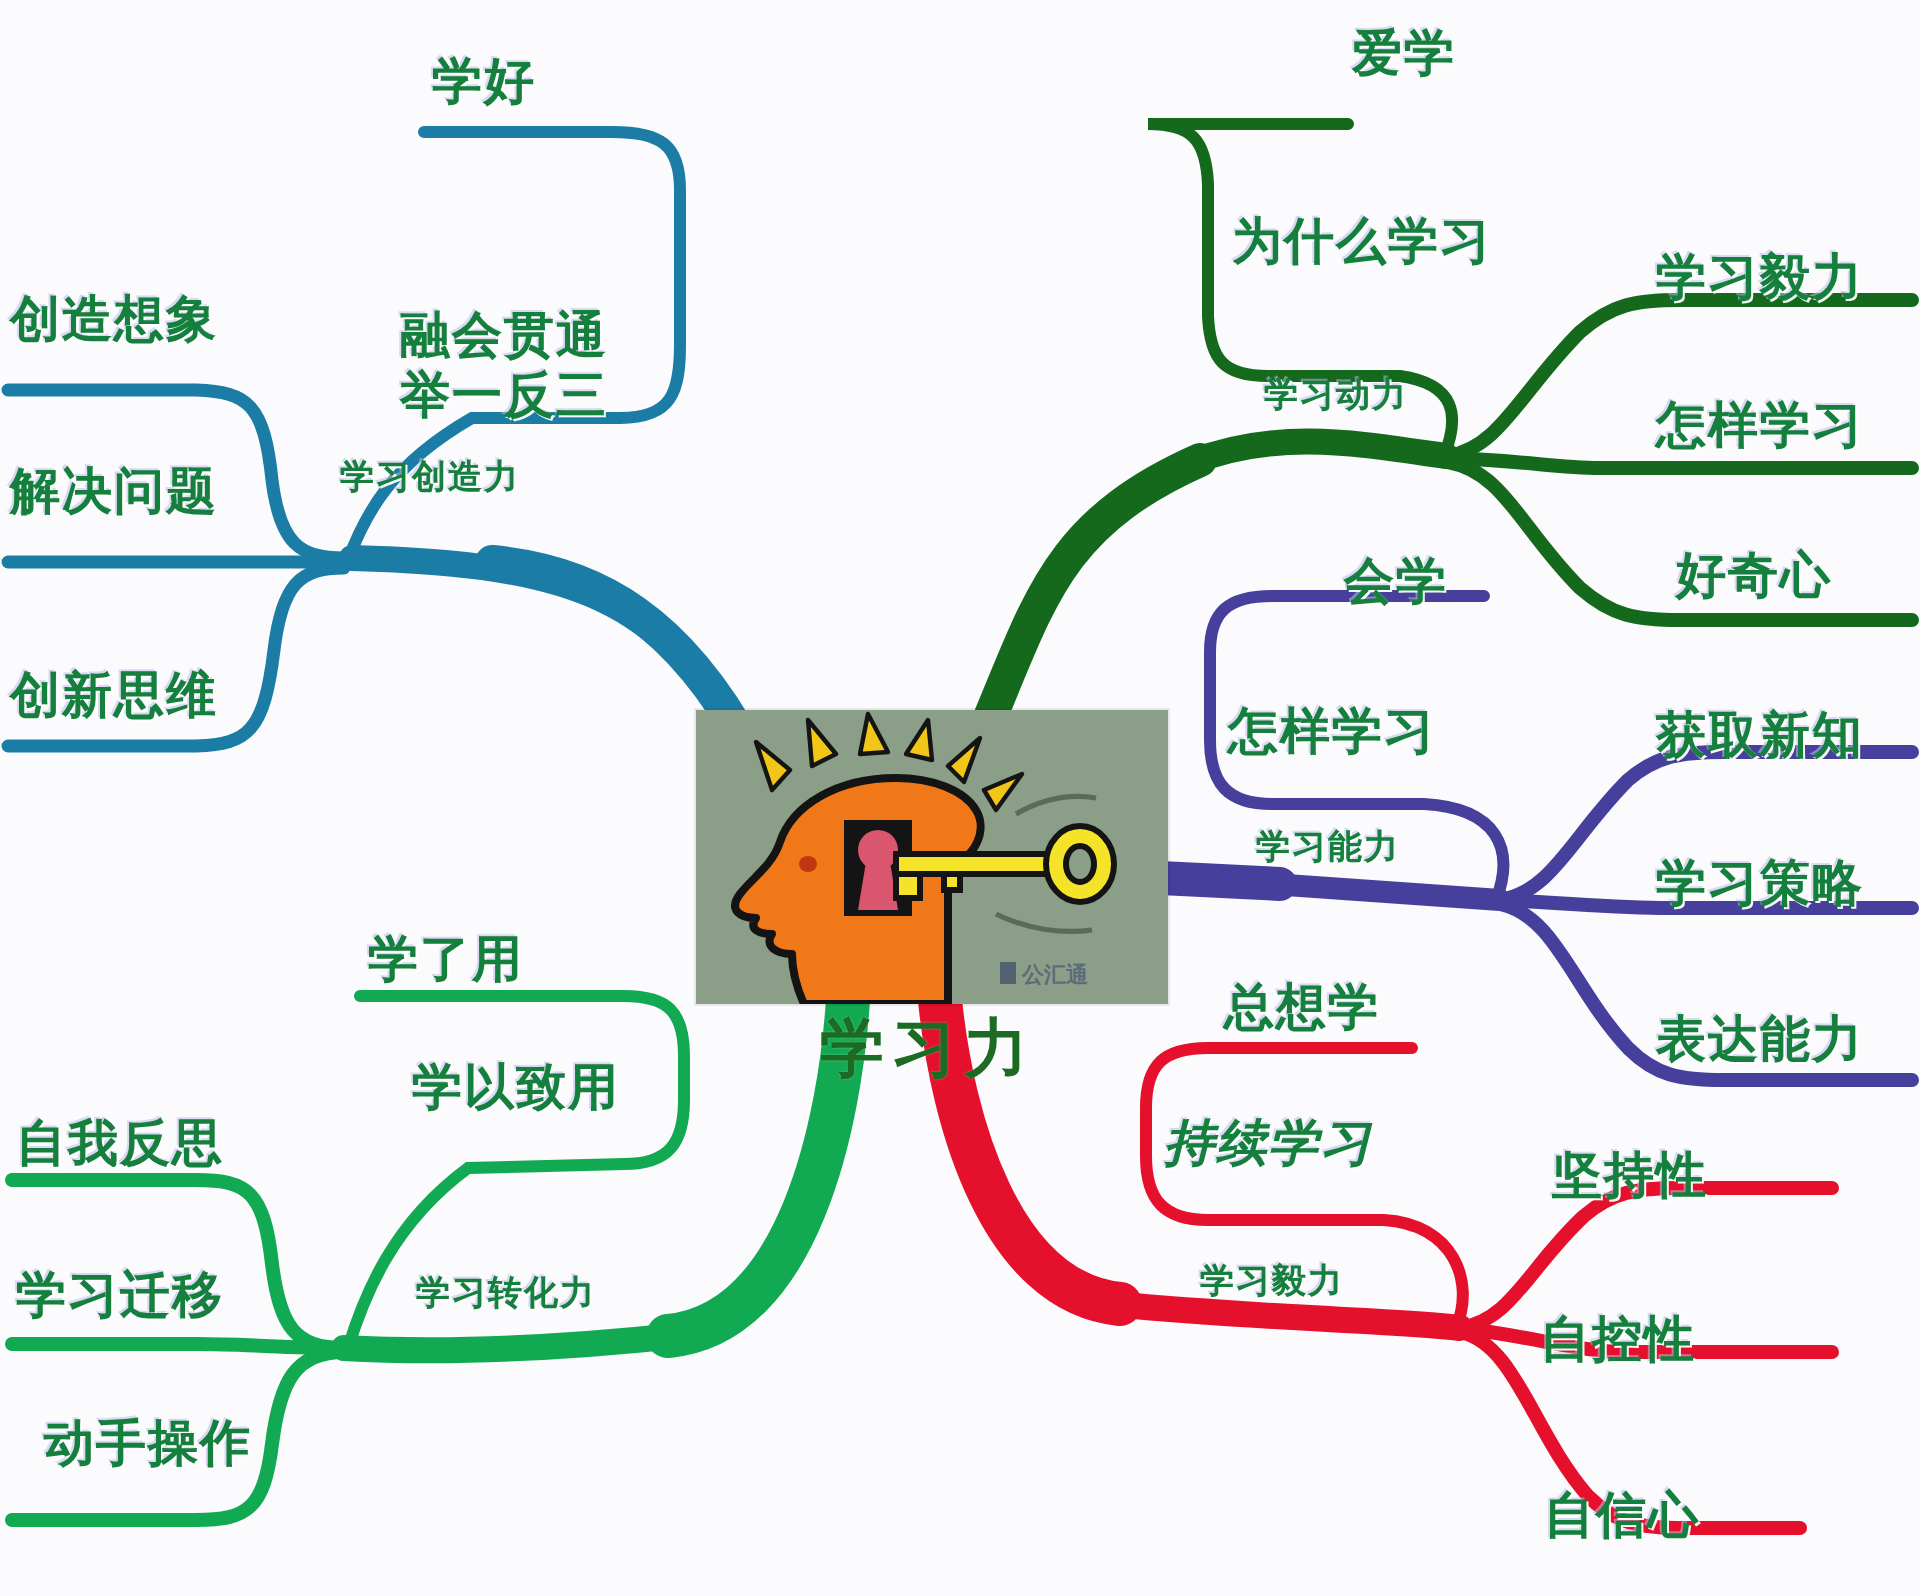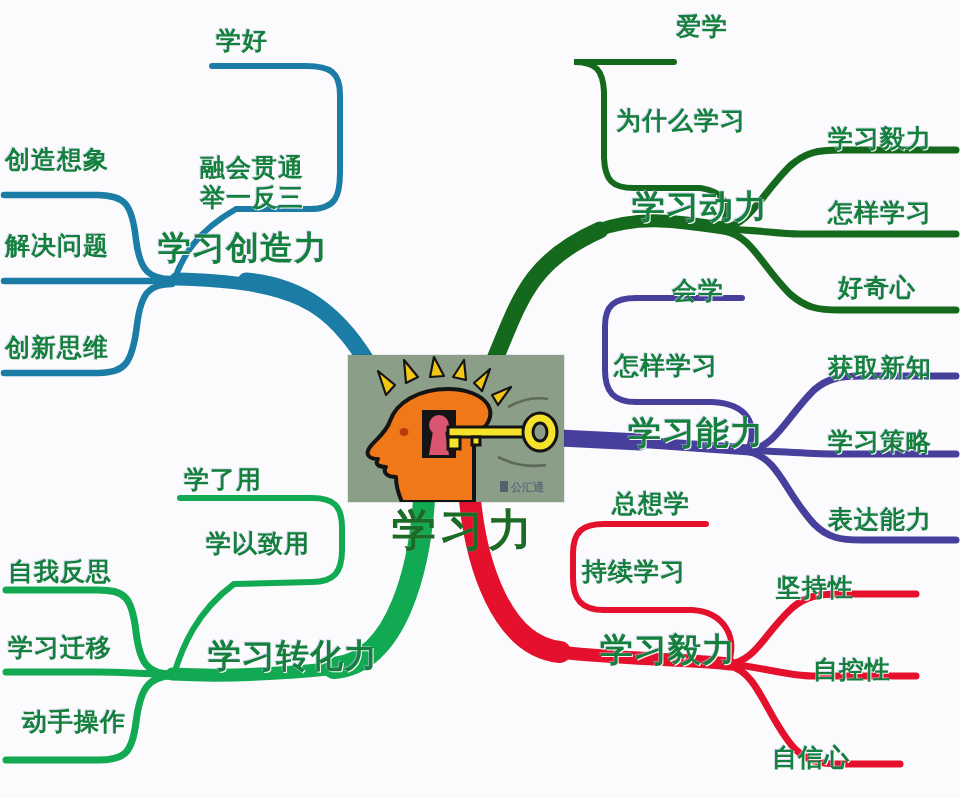--- a/index.html
+++ b/index.html
@@ -29,42 +29,42 @@
     white-space: nowrap;
     font-weight: bold;
     line-height: 1.08;
     color: #15803d;
     letter-spacing: 1px;
     text-shadow:
        1px 1px 0 rgba(255,255,255,0.95),
       -1px -1px 0 rgba(190,190,235,0.55);
     -webkit-font-smoothing: antialiased;
   }
-  .lvl1 { font-size: 33px; }
+  .lvl1 { font-size: 17px; }
   .lvl2 { font-size: 25px; }
   .lvl3 { font-size: 25px; }
   .twoline { line-height: 1.18; text-align: center; }
 
   
   #central-image {
     position: absolute;
     left: 348px;
     top: 355px;
-    width: 216px;
+    width: 236px;
     height: 147px;
     background: #8b9e87;
     box-shadow: 0 0 0 1px rgba(0,0,0,0.08);
     overflow: hidden;
   }
   #central-title {
     position: absolute;
     left: 364px;
     top: 508px;
     width: 200px;
-    font-size: 44px;
+    font-size: 32px;
     font-weight: bold;
     color: #1c6b24;
     letter-spacing: 4px;
     text-align: center;
     line-height: 1;
     text-shadow: 0 0 1px rgba(255,255,255,0.4);
     z-index: 40;
   }
 </style>
 </head>
@@ -215,21 +215,21 @@
         <text x="163" y="136" font-size="11" font-weight="bold" fill="#4a5a76" font-family="DejaVu Sans, sans-serif">公汇通</text>
       </g>
     </svg>
   </div>
 
   <div id="central-title">学习力</div>
 
   <div class="node-label lvl3" style="left:5px; top:146px;">创造想象</div>
   <div class="node-label lvl3" style="left:5px; top:232px;">解决问题</div>
   <div class="node-label lvl3" style="left:5px; top:334px;">创新思维</div>
-  <div class="node-label lvl1" style="left:158px; top:230px;">学习创造力</div>
+  <div class="node-label lvl1" style="left:170px; top:230px;">学习创造力</div>
   <div class="node-label lvl2 twoline" style="left:200px; top:133px;margin-top:20px;">
     <div>融会贯通</div>
     <div>举一反三</div>
   </div>
   <div class="node-label lvl2" style="left:216px; top:27px;">学好</div>
 
   <div class="node-label lvl2" style="left:676px; top:13px;">爱学</div>
   <div class="node-label lvl2" style="left:616px; top:107px;">为什么学习</div>
   <div class="node-label lvl1" style="left:632px; top:189px;">学习动力</div>
   <div class="node-label lvl3" style="left:828px; top:125px;">学习毅力</div>
@@ -237,24 +237,24 @@
   <div class="node-label lvl3" style="left:838px; top:274px;">好奇心</div>
 
   <div class="node-label lvl2" style="left:672px; top:277px;">会学</div>
   <div class="node-label lvl2" style="left:614px; top:352px;">怎样学习</div>
   <div class="node-label lvl1" style="left:628px; top:415px;">学习能力</div>
   <div class="node-label lvl3" style="left:828px; top:354px;">获取新知</div>
   <div class="node-label lvl3" style="left:828px; top:428px;">学习策略</div>
   <div class="node-label lvl3" style="left:828px; top:506px;">表达能力</div>
 
   <div class="node-label lvl2" style="left:612px; top:490px;">总想学</div>
-  <div class="node-label lvl2" style="left:582px; top:558px;">持续学习</div>
+  <div class="node-label lvl2" style="left:582px; top:558px;font-style:italic;">持续学习</div>
   <div class="node-label lvl1" style="left:600px; top:632px;">学习毅力</div>
   <div class="node-label lvl3" style="left:776px; top:574px;">坚持性</div>
-  <div class="node-label lvl3" style="left:770px; top:656px;margin-left:43px;">自控性</div>
+  <div class="node-label lvl3" style="left:770px; top:656px;">自控性</div>
   <div class="node-label lvl3" style="left:772px; top:744px;">自信心</div>
 
   <div class="node-label lvl2" style="left:184px; top:466px;">学了用</div>
   <div class="node-label lvl2" style="left:206px; top:530px;">学以致用</div>
   <div class="node-label lvl1" style="left:186px; top:638px;padding-left:22px;">学习转化力</div>
   <div class="node-label lvl3" style="left:8px; top:558px;">自我反思</div>
   <div class="node-label lvl3" style="left:8px; top:634px;">学习迁移</div>
   <div class="node-label lvl3" style="left:22px; top:708px;">动手操作</div>
 
 </div>

